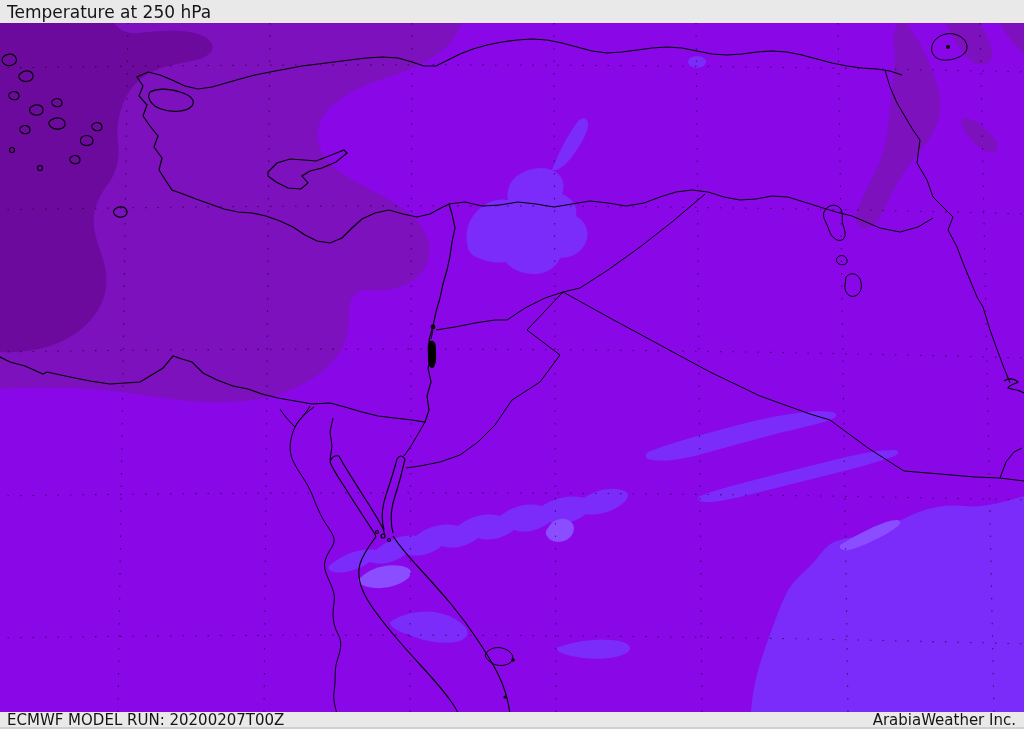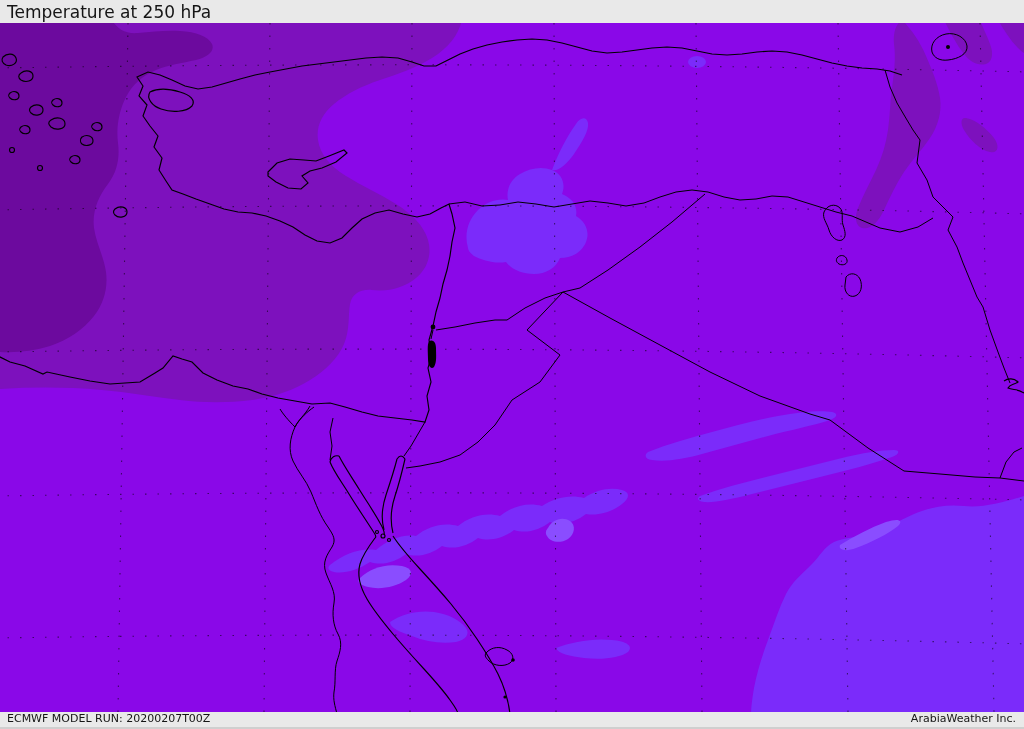--- a/index.html
+++ b/index.html
@@ -4,24 +4,24 @@
 <style>
   html,body{margin:0;padding:0;background:#ffffff;}
   #stage{
     position:relative;width:1024px;height:729px;overflow:hidden;
     font-family:"DejaVu Sans","Liberation Sans",sans-serif;
     background:#ffffff;
   }
   .bar{
     position:absolute;left:0;width:1024px;background:var(--header-bg,#e9e9e9);
     color:var(--text-color,#111);display:flex;justify-content:space-between;
-    align-items:flex-end;box-sizing:border-box;
+    align-items:center;box-sizing:border-box;
   }
   #topbar{top:0;height:23px;font-size:17px;line-height:21px;padding:1px 8px 0 7px;z-index:5;}
-  #botbar{top:712px;height:17px;font-size:11px;line-height:16px;padding:0 8px 0 7px;z-index:5;
+  #botbar{top:712px;height:17px;font-size:15px;line-height:16px;padding:0 8px 0 7px;z-index:5;
           border-bottom:2px solid #cfcfcf;}
   #map{position:absolute;top:0;left:0;z-index:1;}
   .band1{fill:var(--band1,#6C0A9E);}
   .band2{fill:var(--band2,#7D11BD);}
   .band3{fill:var(--band3,#8A08E8);}
   .band4{fill:var(--band4,#7B2BFA);}
   .band5{fill:var(--band5,#8A4DFF);}
   .coast,.border,.river,.lake{stroke:var(--line-color,#000);fill:none;}
   .coast{stroke-width:1.15;}
   .border{stroke-width:1;}

